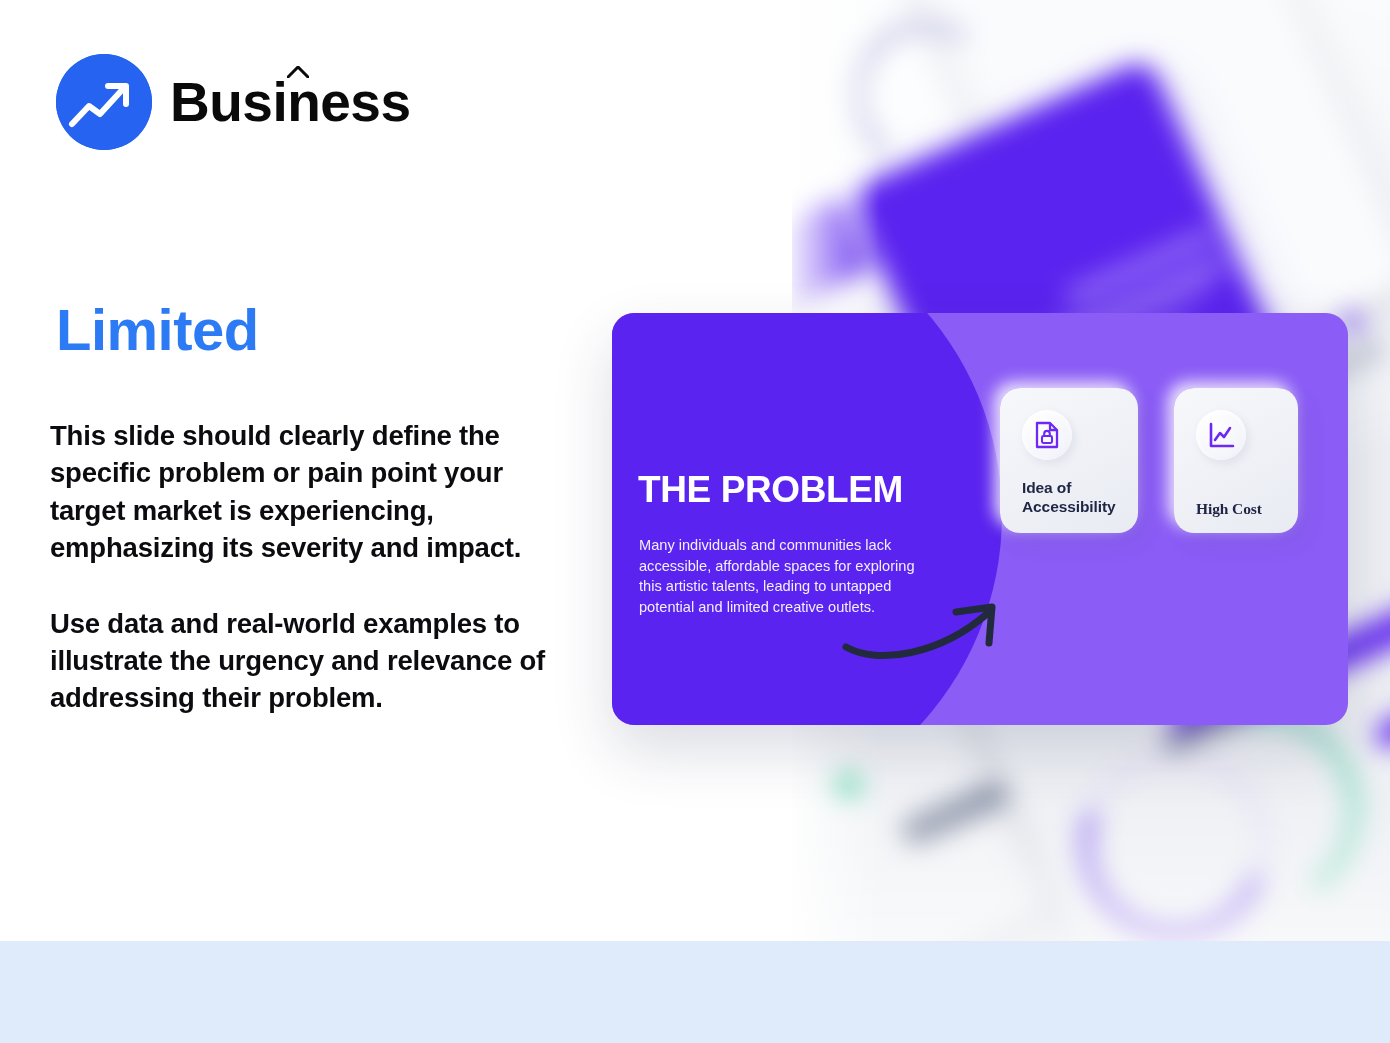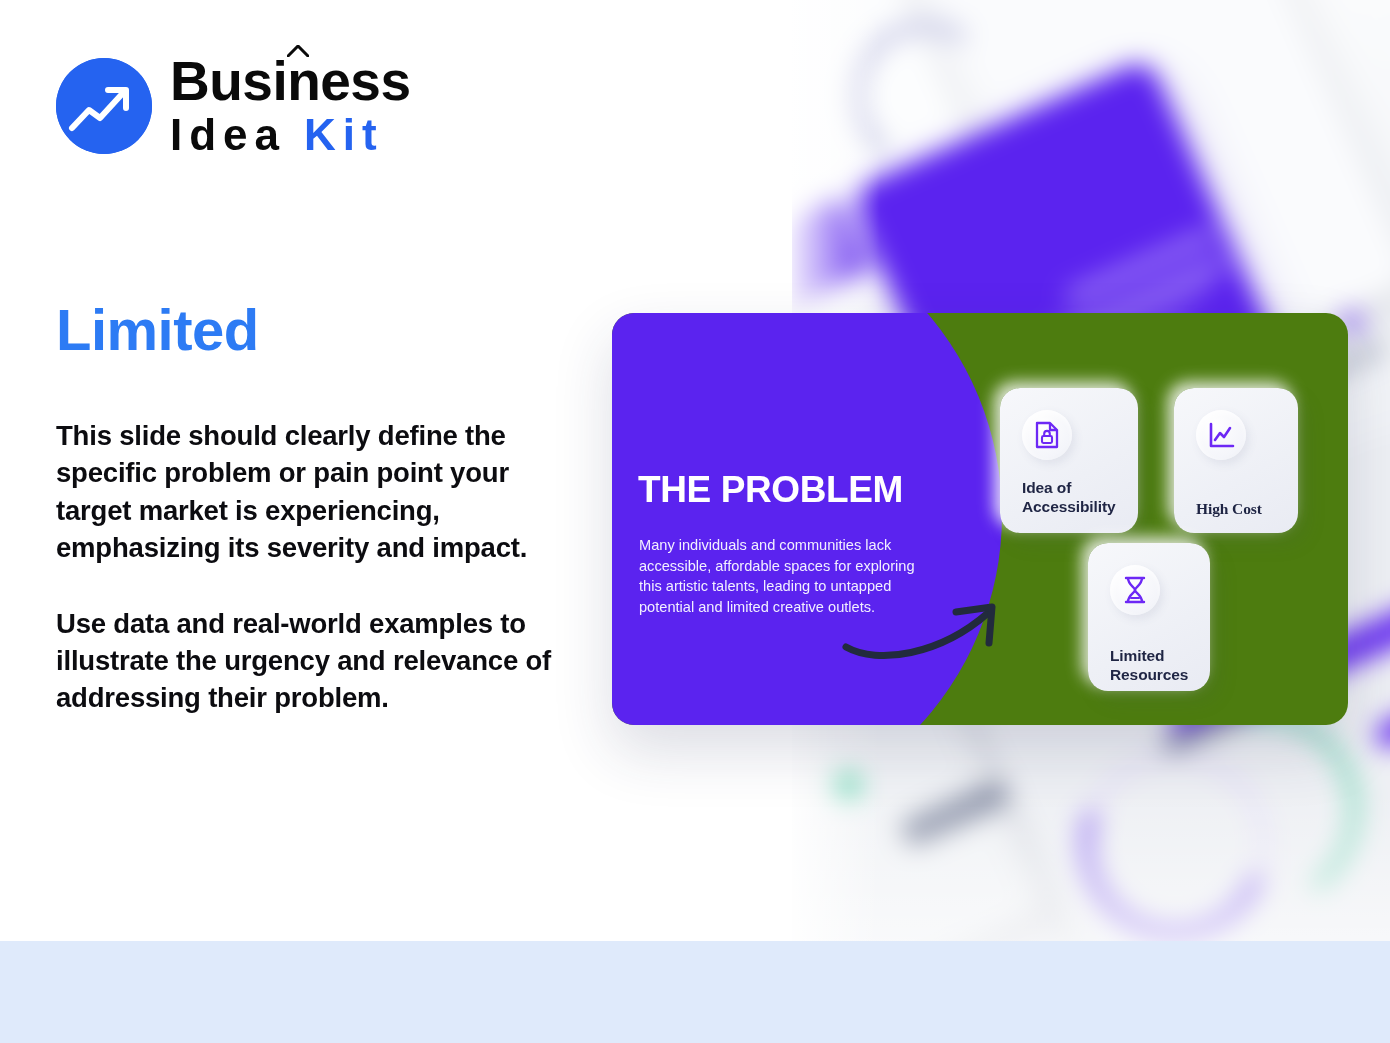--- a/index.html
+++ b/index.html
@@ -36,21 +36,21 @@
   #logo-mark {
     width: 96px; height: 96px;
     border-radius: 50%;
     background: #2563f0;
     position: relative;
     flex: none;
   }
   #logo-mark svg { position: absolute; left: 0; top: 0; }
   #logo-words {
     display: flex;
-    flex-direction: column;
+    flex-direction: row;
     line-height: 1;
   }
   #logo-word-1 {
     font-size: 55px;
     font-weight: bold;
     color: #0a0a0a;
     letter-spacing: -0.5px;
     position: relative;
   }
   #logo-hat {
@@ -73,21 +73,21 @@
   #page-title {
     position: absolute;
     left: 56px; top: 296px;
     font-size: 58px;
     font-weight: bold;
     color: #2d7bf4;
     letter-spacing: -0.5px;
   }
   #body-copy {
     position: absolute;
-    left: 56px; top: 417px;
+    left: 50px; top: 417px;
     width: 510px;
   }
   #body-copy p {
     font-size: 27.5px;
     font-weight: bold;
     line-height: 1.36;
     color: #0c0c10;
     letter-spacing: -0.2px;
   }
   #body-copy p + p { margin-top: 38px; }
@@ -205,21 +205,21 @@
       linear-gradient(90deg, rgba(255,255,255,.92) 0px, rgba(255,255,255,0) 90px),
       linear-gradient(0deg, rgba(255,255,255,.55) 0px, rgba(255,255,255,0) 150px);
     pointer-events: none;
   }
 
   
   #slide-card {
     position: absolute;
     left: 612px; top: 313px;
     width: 736px; height: 412px;
-    background: #4d7c0f;
+    background: #8b5cf6;
     border-radius: 22px;
     overflow: hidden;
     z-index: 6;
     box-shadow: 0 26px 60px rgba(35,45,85,.16);
   }
   #purple-blob {
     position: absolute;
     left: -230px; top: -108px;
     width: 620px; height: 620px;
     border-radius: 50%;
@@ -338,24 +338,20 @@
           <path d="M52 32 L70 32 L70 50" stroke="#ffffff" stroke-width="6" fill="none" stroke-linecap="round" stroke-linejoin="round"></path>
         </svg>
       </div>
       <div id="logo-words">
         <div id="logo-word-1">
           <span>Business</span>
           <svg id="logo-hat" viewBox="0 0 22 12">
             <path d="M1 11 L11 1 L21 11" stroke="#0a0a0a" stroke-width="3" fill="none" stroke-linecap="round" stroke-linejoin="round"></path>
           </svg>
         </div>
-        <div id="logo-line-2">
-          <span id="logo-word-2">Idea</span>
-          <span id="logo-word-3">Kit</span>
-        </div>
       </div>
     </div>
 
     <h1 id="page-title">Limited</h1>
 
     <div id="body-copy">
       <p>This slide should clearly define the specific problem or pain point your target market is experiencing, emphasizing its severity and impact.</p>
       <p>Use data and real-world examples to illustrate the urgency and relevance of addressing their problem.</p>
     </div>
   </div>
@@ -386,27 +382,16 @@
     <div class="tile" id="tile-highcost">
       <div class="tile-icon-disc">
         <svg width="27" height="27" viewBox="0 0 27 27" aria-hidden="true">
           <path d="M3 2 V24 H25" fill="none" stroke="#6d28f5" stroke-width="2.6" stroke-linecap="round" stroke-linejoin="round"></path>
           <path d="M7 18 L12 11 L16 15 L22 6" fill="none" stroke="#6d28f5" stroke-width="2.6" stroke-linecap="round" stroke-linejoin="round"></path>
         </svg>
       </div>
       <div class="tile-label">High Cost</div>
     </div>
 
-    <div class="tile" id="tile-resources">
-      <div class="tile-icon-disc">
-        <svg width="24" height="28" viewBox="0 0 24 28" aria-hidden="true">
-          <path d="M3 2 H21 M3 26 H21" stroke="#6d28f5" stroke-width="2.4" stroke-linecap="round"></path>
-          <path d="M5 2 C5 9, 12 11, 12 14 C12 17, 5 19, 5 26" fill="none" stroke="#6d28f5" stroke-width="2.4" stroke-linejoin="round"></path>
-          <path d="M19 2 C19 9, 12 11, 12 14 C12 17, 19 19, 19 26" fill="none" stroke="#6d28f5" stroke-width="2.4" stroke-linejoin="round"></path>
-          <path d="M8 22 H16" stroke="#6d28f5" stroke-width="2.2" stroke-linecap="round"></path>
-        </svg>
-      </div>
-      <div class="tile-label">Limited Resources</div>
-    </div>
   </div>
 
   <div id="bottom-band"></div>
 </div>
 
 </body></html>

